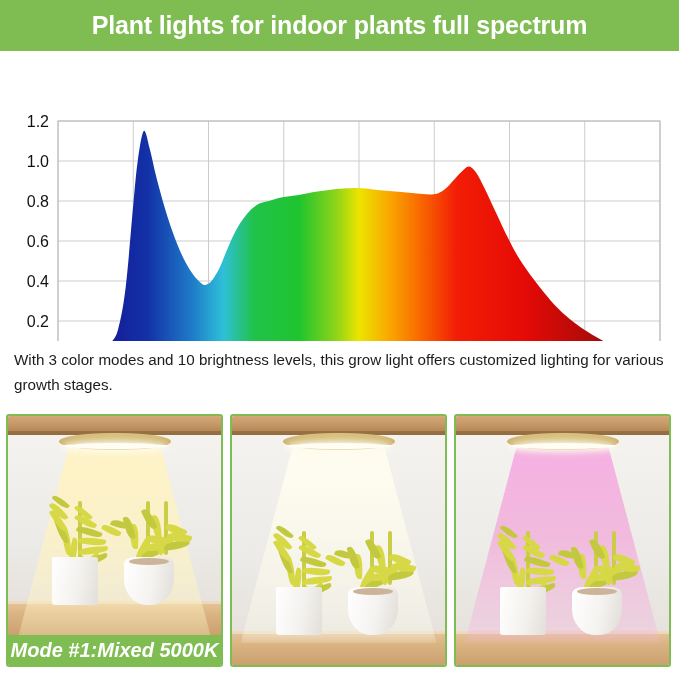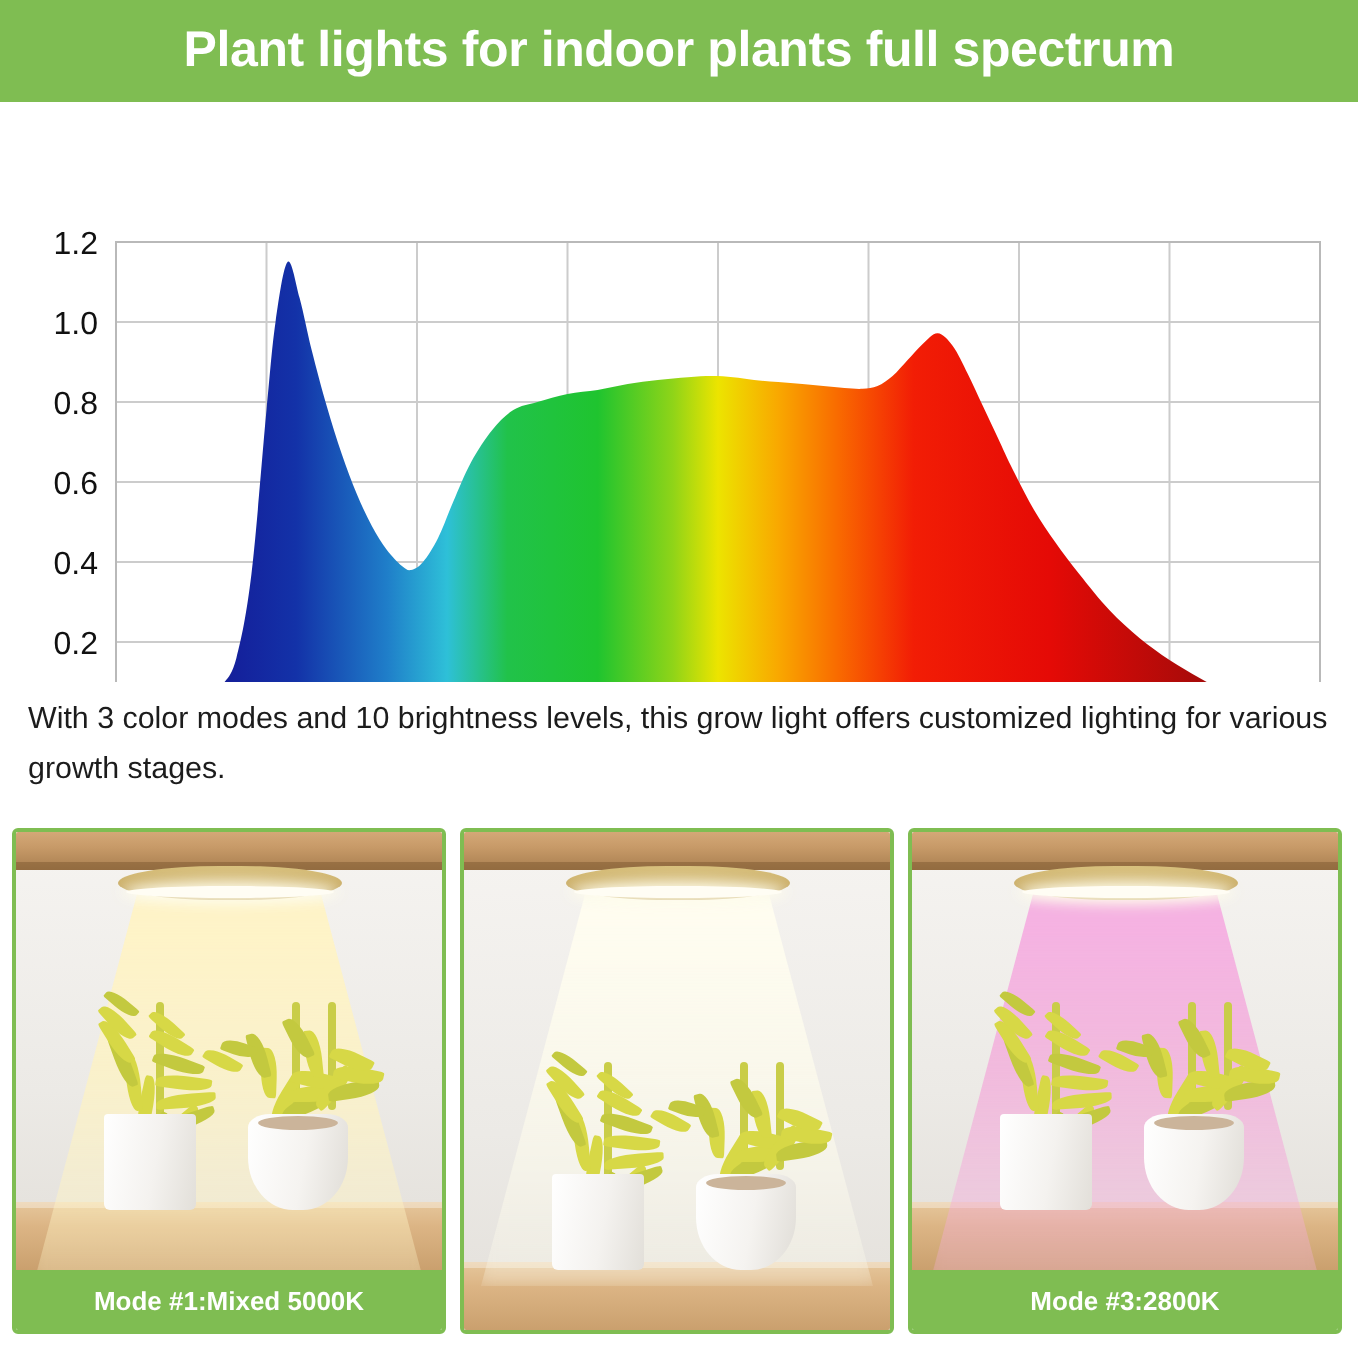--- a/index.html
+++ b/index.html
@@ -154,21 +154,21 @@
   .stem { position: absolute; background: #c9cd48; border-radius: 2px; }
 
   
   .caption-bar {
     height: 30px;
     background: #7fbd52;
     display: flex; align-items: center; justify-content: center;
     flex: 0 0 auto;
   }
   .caption-text {
-    color: #ffffff; font-size: 13px; font-weight: bold; white-space: nowrap;
+    color: #ffffff; font-size: 20px; font-weight: bold; white-space: nowrap; font-style: italic;
   }
 </style>
 </head>
 <body>
 
 <div id="header-banner">
   <div id="header-title">Plant lights for indoor plants full spectrum</div>
 </div>
 
 <div id="chart-section">
@@ -379,17 +379,14 @@
           <div class="leaf d" style="left: 120px; bottom: 74px; width: 18px; height: 7px; transform: rotate(-160deg);"></div>
           <div class="pot-square"></div>
           <div class="pot-round"></div>
         </div>
         <div class="top-board"></div>
         <div class="lamp-arm"></div>
         <div class="lamp">
           <div class="lamp-glow"></div>
         </div>
       </div>
-      <div class="caption-bar">
-        <div class="caption-text">Mode #3:2800K</div>
-      </div>
     </div>
   </div>
 
 </body></html>

